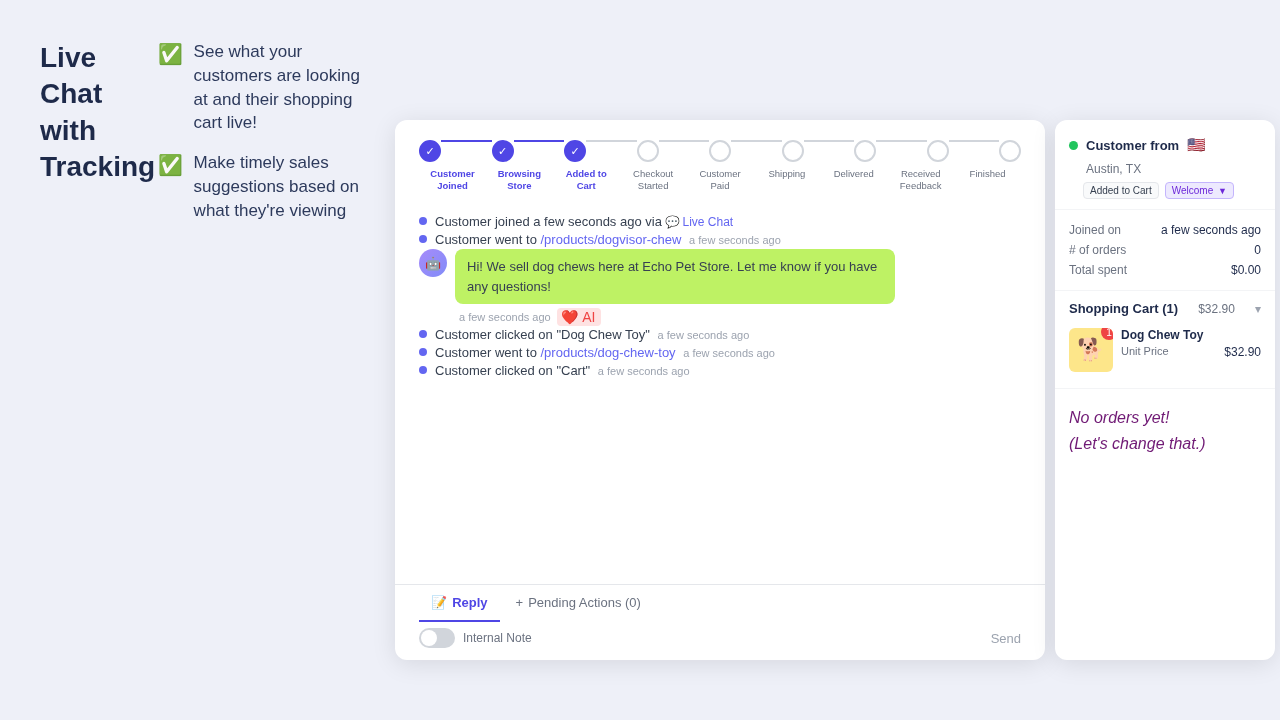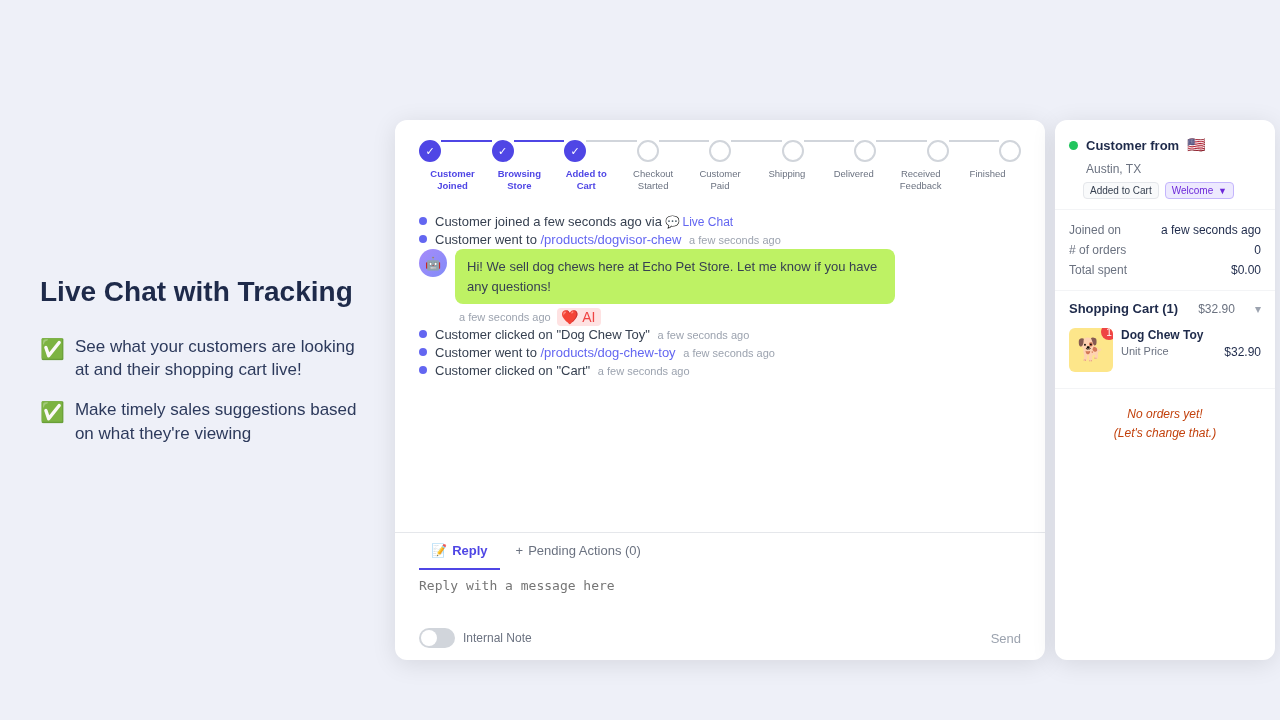--- a/index.html
+++ b/index.html
@@ -12,21 +12,21 @@
       position: relative;
     }
 
     
     .left-panel {
       position: absolute;
       left: 0; top: 0;
       width: 390px;
       height: 720px;
       display: flex;
-      flex-direction: column;
+      flex-direction: row;
       justify-content: center;
       padding: 40px 24px 40px 40px;
     }
     .left-title {
       font-size: 28px;
       font-weight: 700;
       color: #1e2a4a;
       margin-bottom: 24px;
       line-height: 1.3;
     }
@@ -440,23 +440,23 @@
       color: #6b7280;
       margin-top: 3px;
     }
     .cart-item-price {
       font-weight: 500;
       color: #1e2a4a;
       font-size: 12px;
     }
     .orders-section {
       padding: 16px 14px;
-      text-align: center;
-      color: #c2410c;
-      font-size: 12px;
+      text-align: left;
+      color: #701a75;
+      font-size: 16px;
       font-style: italic;
       line-height: 1.6;
     }
   </style>
 </head>
 <body>
 
 <div class="left-panel">
   <h1 class="left-title">Live Chat with Tracking</h1>
   <ul class="feature-list">
@@ -594,23 +594,20 @@
     <button class="tab-btn active">
       <span>📝</span>
       <span>Reply</span>
     </button>
     <button class="tab-btn">
       <span>+</span>
       <span>Pending Actions (0)</span>
     </button>
   </div>
 
-  <div class="reply-input-area">
-    <textarea class="reply-input" placeholder="Reply with a message here" style=""></textarea>
-  </div>
 
   <div class="bottom-bar">
     <div class="toggle-row">
       <div class="toggle">
         <div class="toggle-knob"></div>
       </div>
       <span class="toggle-label">Internal Note</span>
     </div>
     <button class="send-btn">Send</button>
   </div>

